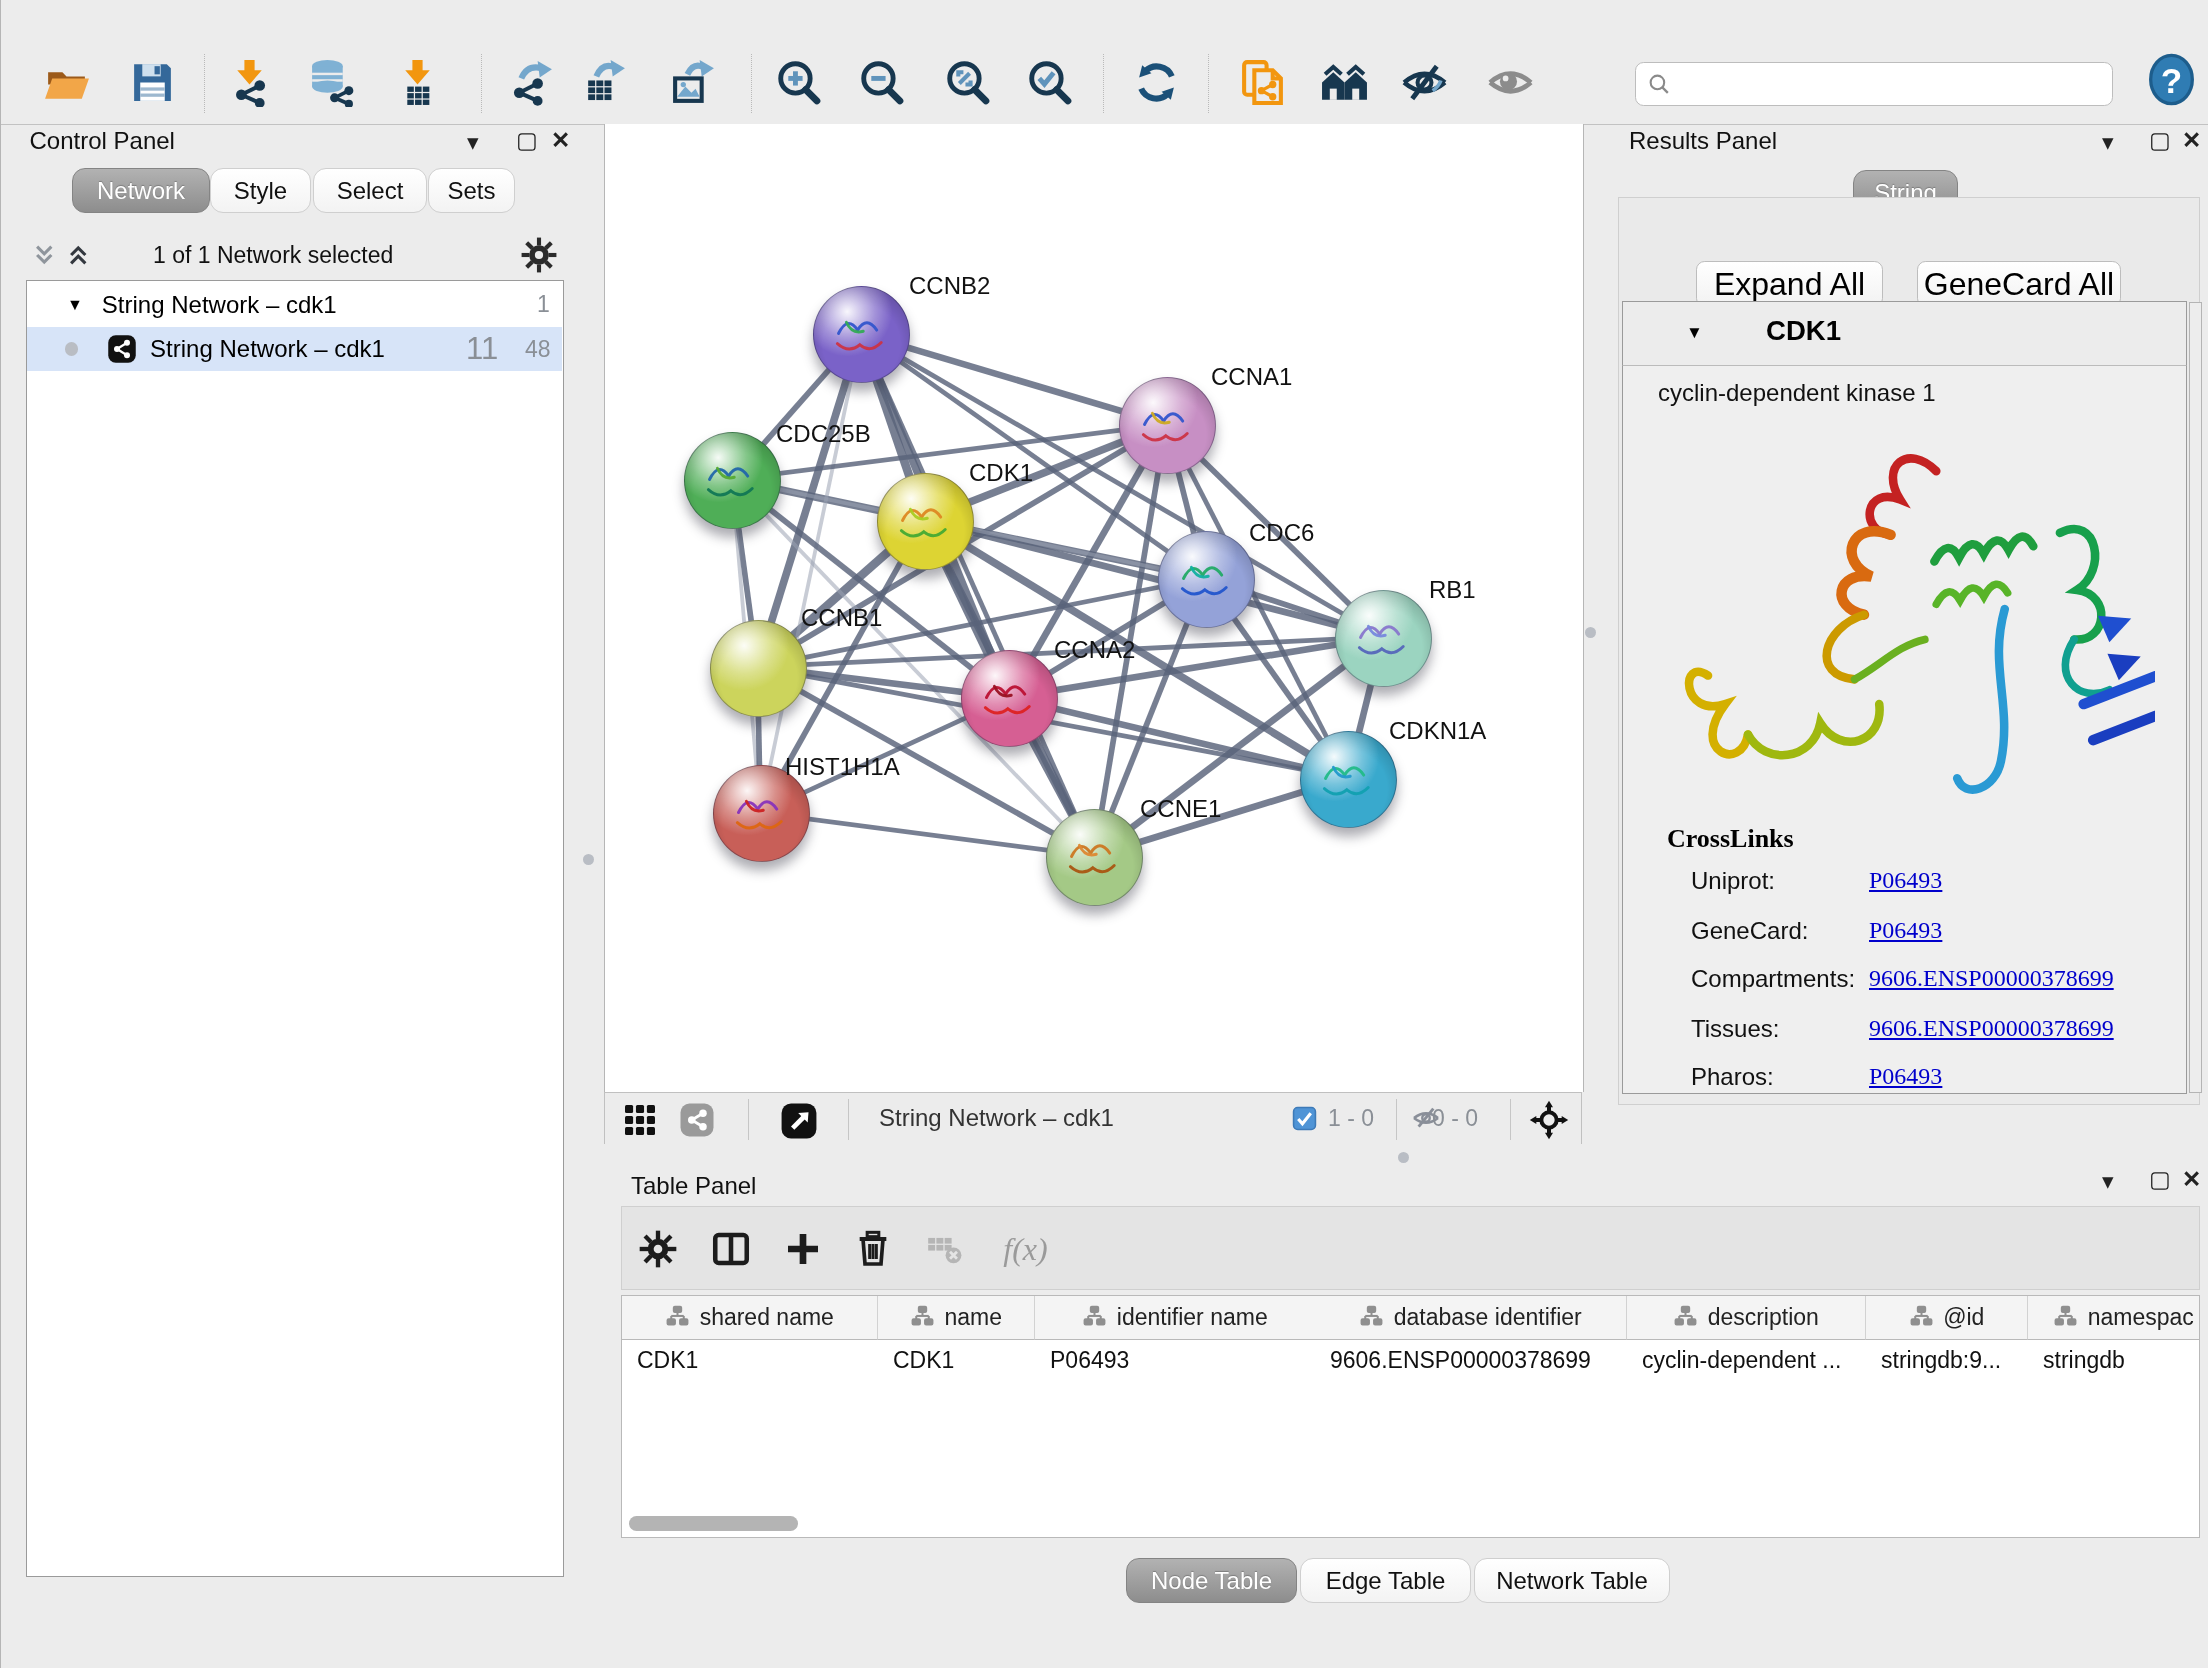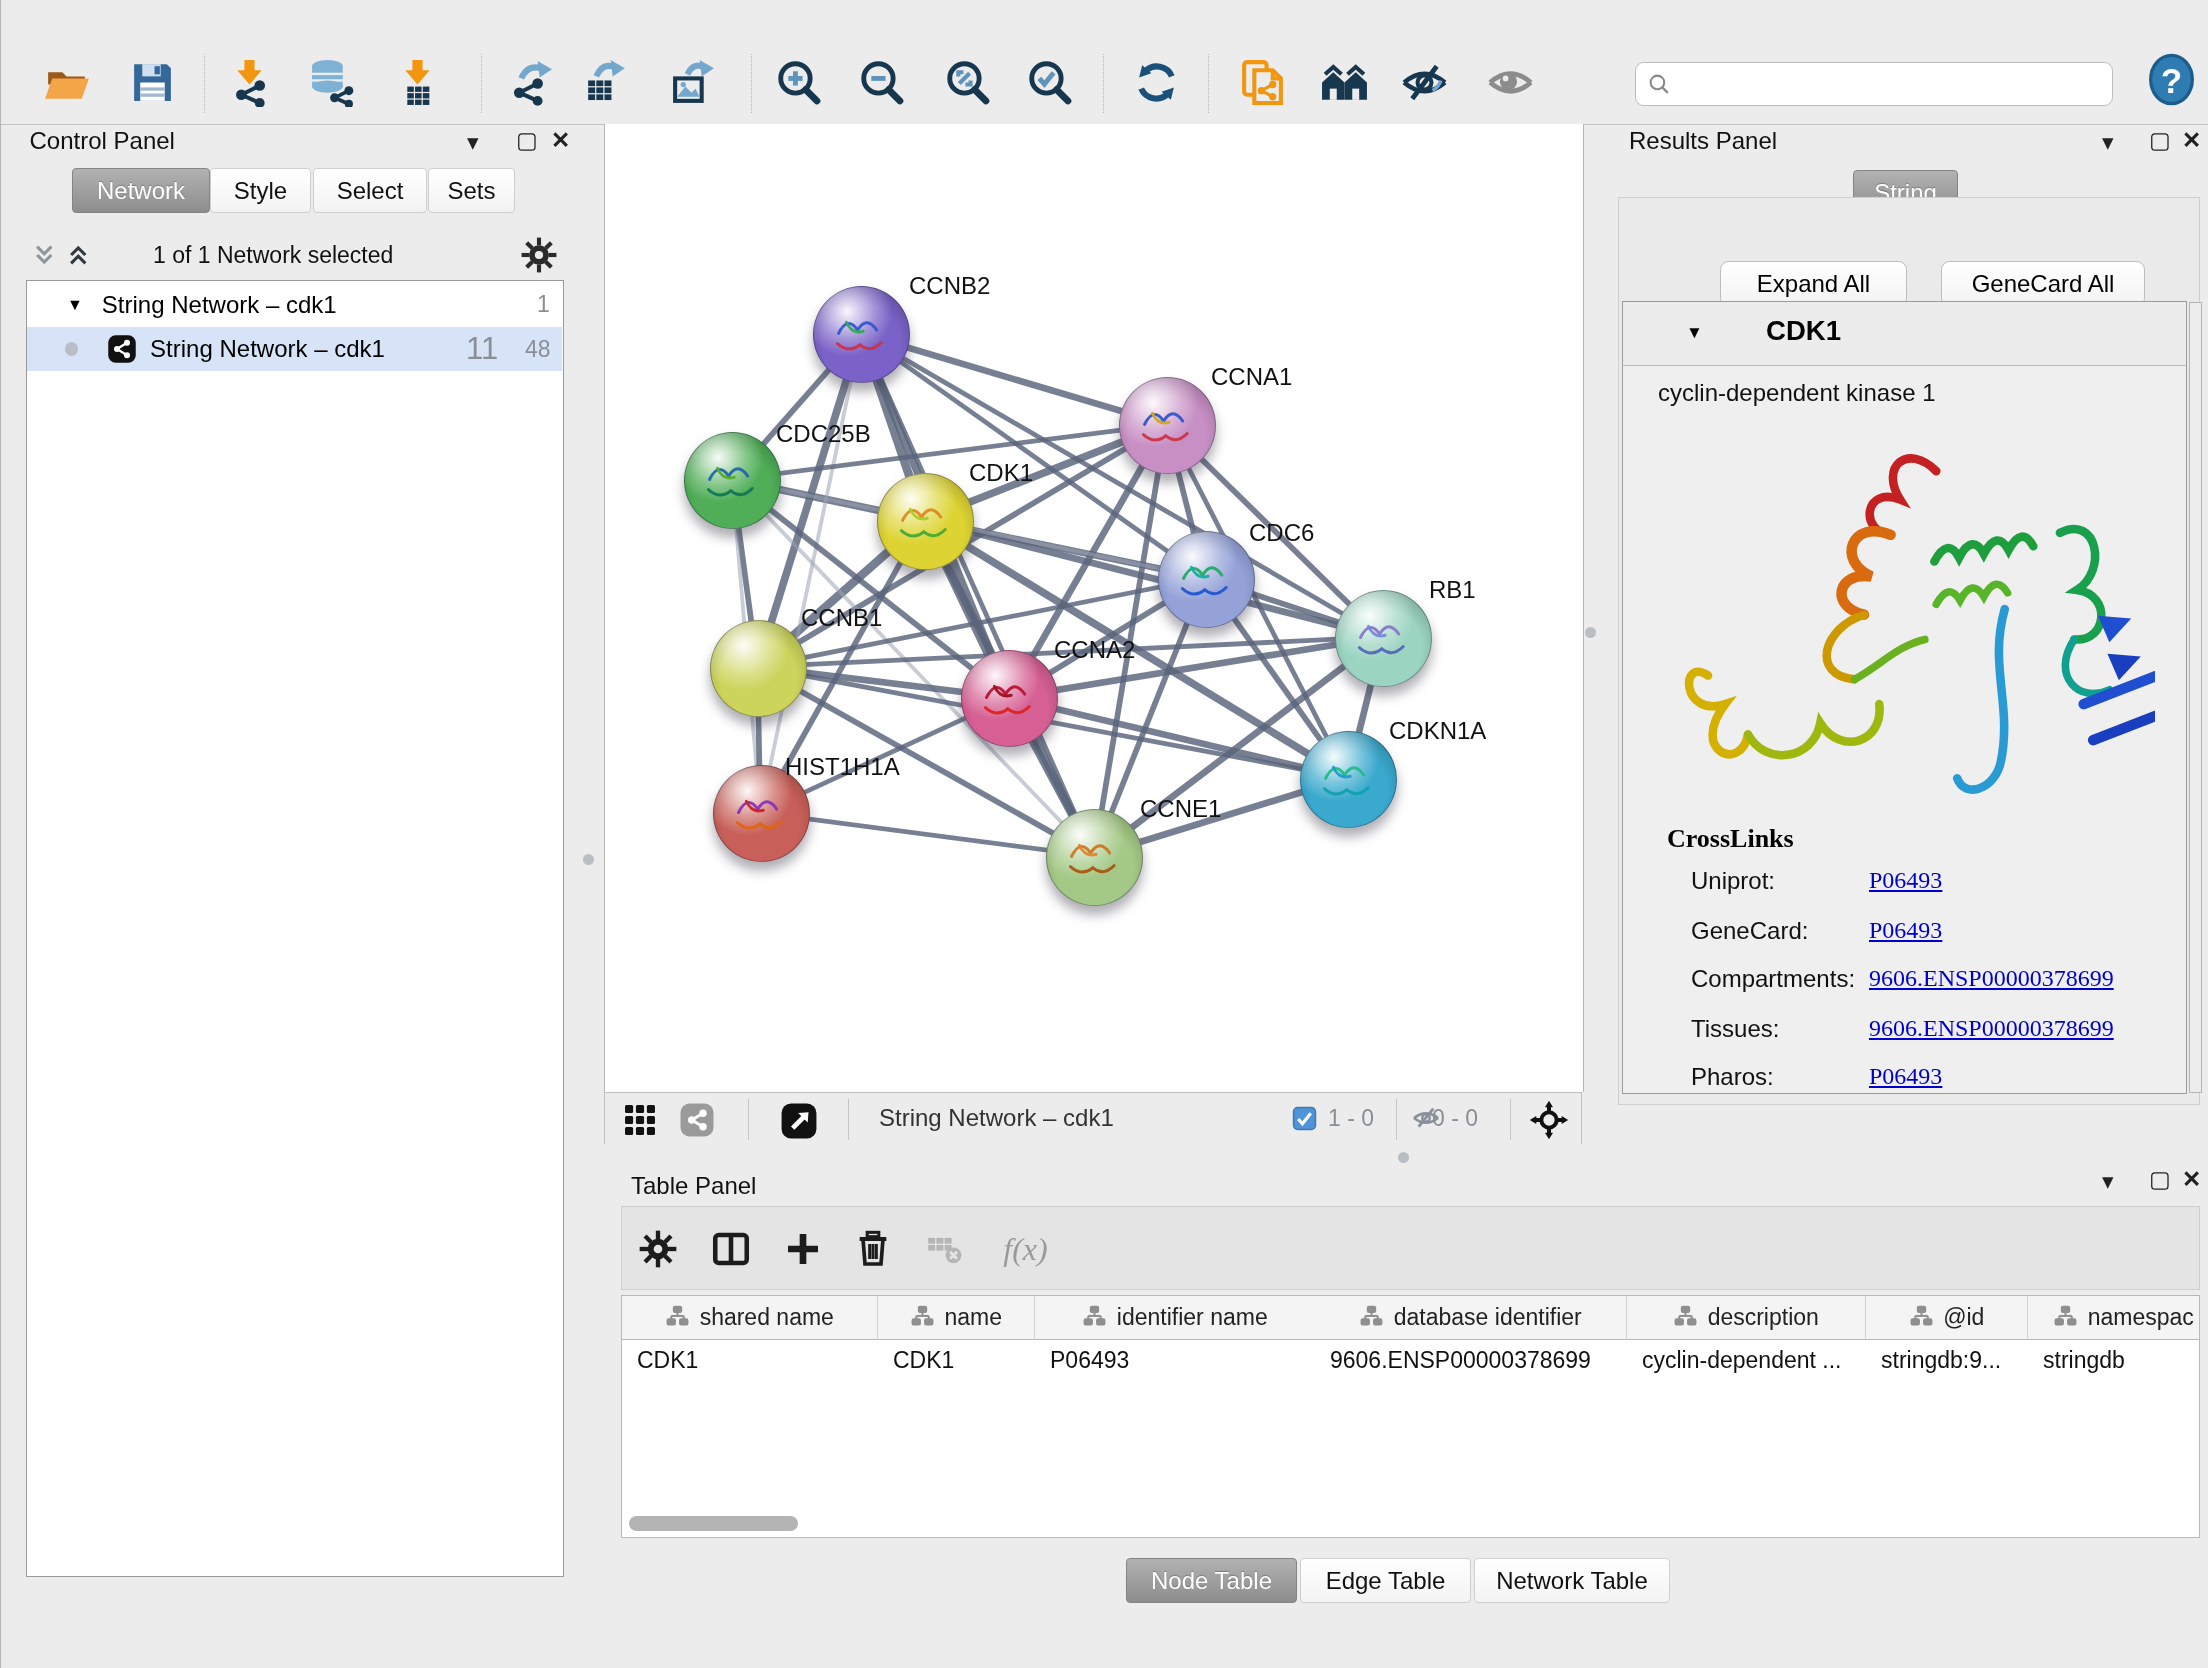--- a/index.html
+++ b/index.html
@@ -19,21 +19,21 @@
   .tbico{top:13.3px;width:53px;height:53px;display:flex;align-items:center;justify-content:center;cursor:default;}
   .tbsep{top:11.4px;width:0;height:59px;border-left:1.9px dotted #b9b9b9;}
   #searchwrap{top:19px;width:476px;height:42px;background:#fff;border:1.9px solid #bdbdbd;
       border-radius:8.6px;display:flex;align-items:center;}
   #searchwrap svg{margin:0 7.6px 0 11.4px;flex:0 0 auto;}
   #search-input{border:none;outline:none;font-size:23px;flex:1;background:transparent;
       font-family:"Liberation Sans",sans-serif;}
   
   .ptitle{font-size:24px;color:#111;}
   .winctl{font-size:23px;color:#222;line-height:23px;}
-  .tab{position:absolute;height:45px;border-radius:4px;display:flex;align-items:center;
+  .tab{position:absolute;height:45px;border-radius:13px;display:flex;align-items:center;
        justify-content:center;font-size:24px;box-sizing:border-box;}
   .tab.sel{background:linear-gradient(#b2b2b2,#8d8d8d);color:#fff;
        text-shadow:0 -1px 1px rgba(0,0,0,.25);border:1px solid #848484;}
   .tab.unsel{background:linear-gradient(#ffffff,#f3f3f3);color:#111;border:1px solid #cfcfcf;}
   
   #cp-box{left:25px;top:280px;width:538px;height:1297px;background:#fff;
           border:1.9px solid #9a9a9a;box-sizing:border-box;}
   .treerow{position:absolute;left:0;width:535px;height:44px;display:flex;align-items:center;}
   .treerow .cnt{color:#8a8f96;}
   #row-network{background:#d7e4f8;}
@@ -48,22 +48,22 @@
   
   #net-footer{left:603px;top:1092px;width:978px;height:52px;background:#ececec;
       border:1px solid #c0c0c0;border-bottom:none;box-sizing:border-box;}
   .fico{top:8.6px;display:flex;align-items:center;justify-content:center;}
   .fsep{top:5.7px;height:41px;border-left:1px solid #c6c6c6;}
   .fcount{top:12.4px;font-size:23px;color:#8a8f96;}
   
   #rp-outer{left:1617px;top:197px;width:582px;height:908px;background:#eaeaea;
       border:1px solid #cfcfcf;box-sizing:border-box;}
   .rp-btn{position:absolute;top:261px;height:44px;background:linear-gradient(#ffffff,#f2f2f2);
-      border:1px solid #bdbdbd;border-radius:8.6px;font-size:24px;display:flex;
-      align-items:center;justify-content:center;margin-left:24px;}
+      border:1px solid #bdbdbd;border-radius:8.6px;font-size:32px;display:flex;
+      align-items:center;justify-content:center;}
   #rp-inner{left:1621px;top:301px;width:565px;height:793px;background:#efefef;
       border:1.9px solid #9a9a9a;box-sizing:border-box;}
   #rp-entry-head{left:1621px;top:301px;width:565px;height:65px;background:#ececec;
       border:1.9px solid #9a9a9a;border-bottom:1px solid #bbb;box-sizing:border-box;}
   #rp-scroll{left:2188px;top:302px;width:11.4px;height:789px;background:#ededed;
       border:1px solid #b4b4b4;}
   .serif{font-family:"Liberation Serif",serif;}
   .xrow{position:absolute;left:1690px;width:485px;height:32px;}
   .xrow .xlabel{position:absolute;left:0;font-size:24px;color:#111;font-family:Liberation Sans, sans-serif;}
   .xrow a{position:absolute;left:178px;font-size:24px;color:#0000cc;text-decoration:underline;

